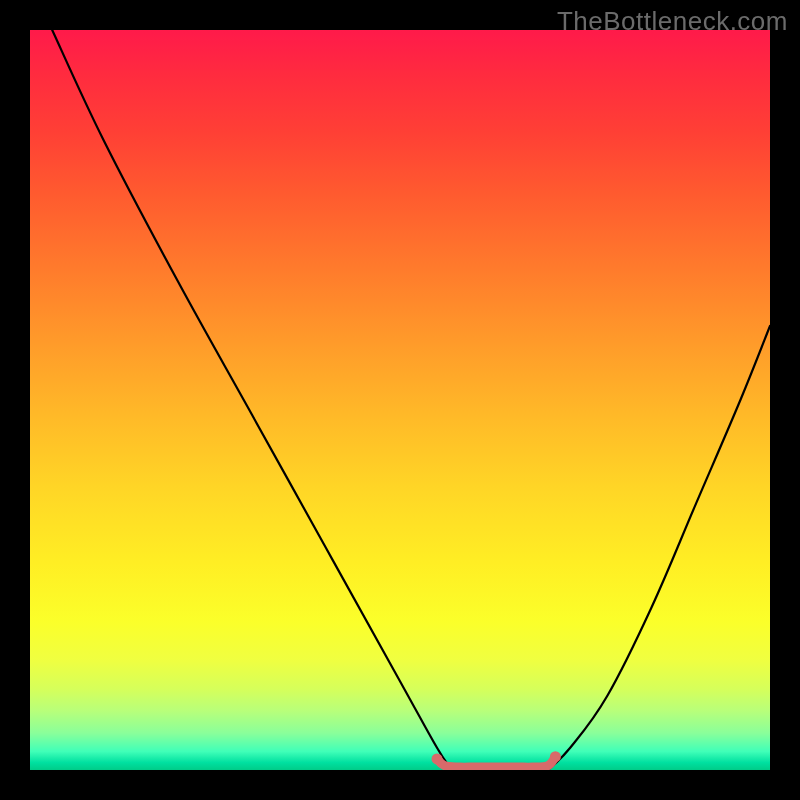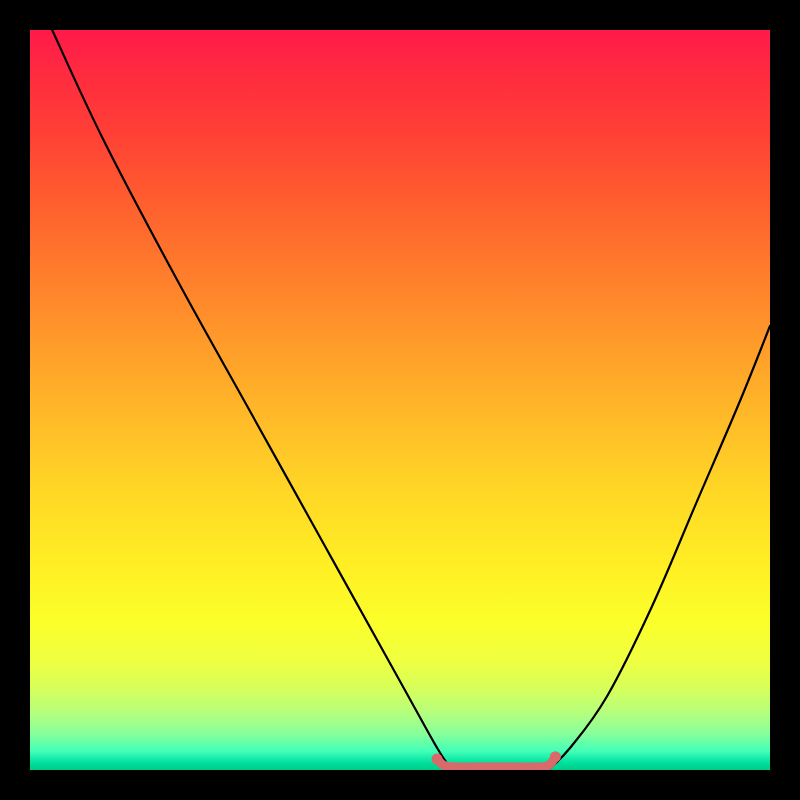--- a/index.html
+++ b/index.html
@@ -60,20 +60,21 @@
     left: 0;
     top: 0;
     width: 740px;
     height: 740px;
   }
 </style>
 </head>
 <body>
 
 <div class="container">
+  <div class="watermark">TheBottleneck.com</div>
 
   <div class="plot-area">
     <div class="gradient-bg"></div>
     <svg class="curves" viewBox="0 0 740 740" preserveAspectRatio="none">
       <g>
           <path d="M 22.2 0 C 31.524 19.98 51.356 65.71200000000002 74 111 C 96.644 156.28799999999998 121.36 202.31599999999997 148 251.59999999999997 C 174.64 300.88399999999996 195.36 336.848 222 384.8 C 248.64 432.752 269.36 470.048 296 518 C 322.64 565.952 350.02 615.2360000000001 370 651.2 C 389.98 687.164 397.67600000000004 701.8159999999999 407.00000000000006 717.8 C 416.32400000000007 733.784 419.13599999999997 736.004 421.79999999999995 740" fill="none" stroke="#000000" stroke-width="2.2" stroke-linecap="round"></path>
           <path d="M 518 740 C 521.996 736.004 529.5439999999999 731.12 540.1999999999999 717.8 C 550.856 704.4799999999999 562.548 691.308 577.2 666 C 591.8520000000001 640.692 605.616 611.832 621.6 577.2 C 637.5840000000001 542.5680000000001 650.016 510.896 666 473.6 C 681.984 436.30400000000003 697.0799999999999 401.968 710.4 370 C 723.72 338.032 734.672 309.32 740 296" fill="none" stroke="#000000" stroke-width="2.2" stroke-linecap="round"></path>
           <circle cx="407.00000000000006" cy="728.9" r="5.5" fill="#d86a6a"></circle>
           <circle cx="525.4" cy="726.68" r="5.5" fill="#d86a6a"></circle>
           <path d="M 407.00000000000006 728.9 C 408.33200000000005 730.0988 410.40400000000005 734.0948 414.40000000000003 735.56 C 418.396 737.0251999999999 423.872 736.7736 429.2 737.04 C 434.52799999999996 737.3063999999999 438.67199999999997 737.04 444 737.04 C 449.32800000000003 737.04 453.472 737.04 458.8 737.04 C 464.12800000000004 737.04 468.272 737.04 473.6 737.04 C 478.92800000000005 737.04 483.072 737.04 488.40000000000003 737.04 C 493.72800000000007 737.04 497.87200000000007 737.3063999999999 503.20000000000005 737.04 C 508.528 736.7736 514.004 737.4248 518 735.56 C 521.996 733.6951999999999 524.068 728.2783999999999 525.4 726.68" fill="none" stroke="#d86a6a" stroke-width="9" stroke-linecap="round" stroke-linejoin="round"></path>

